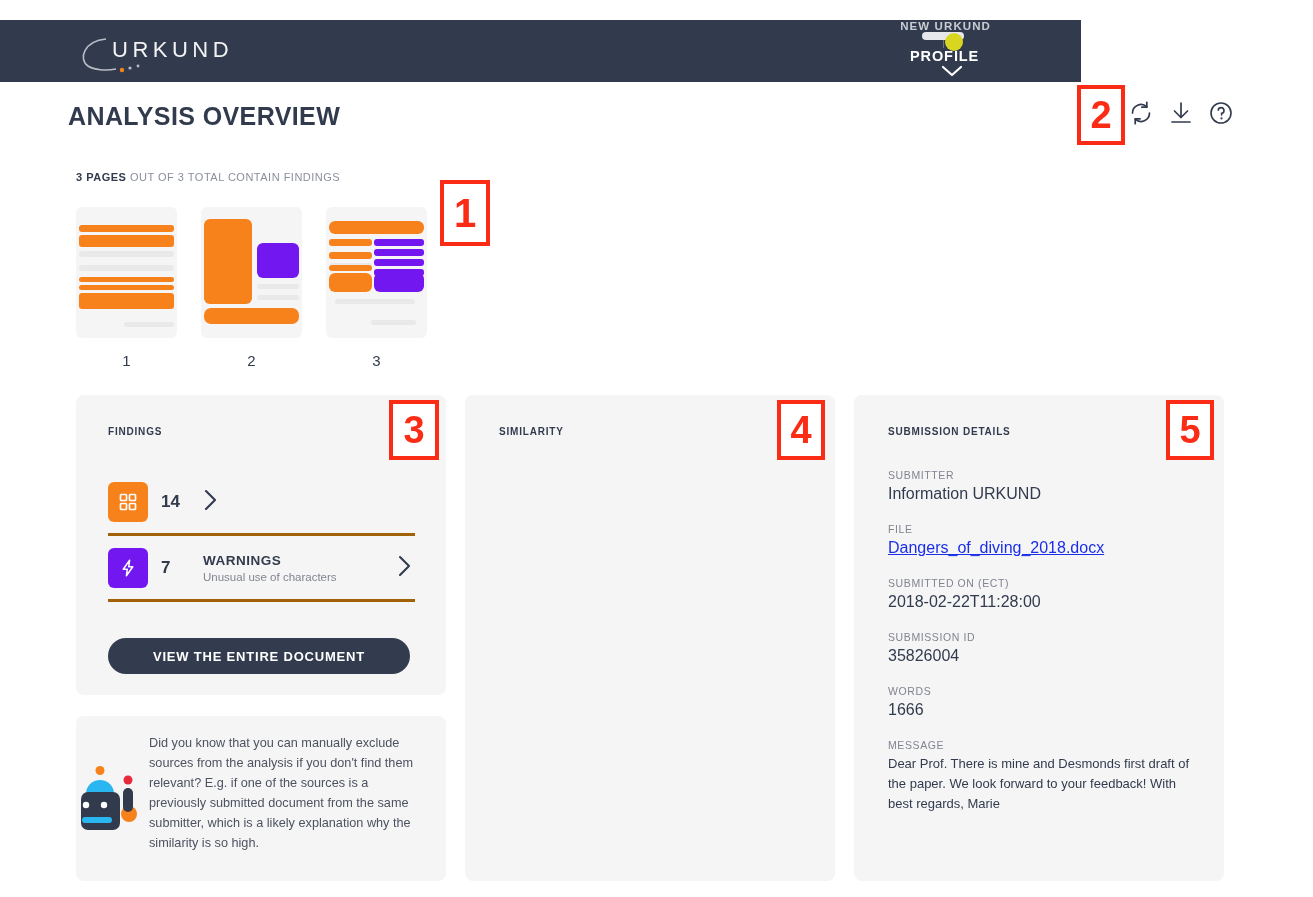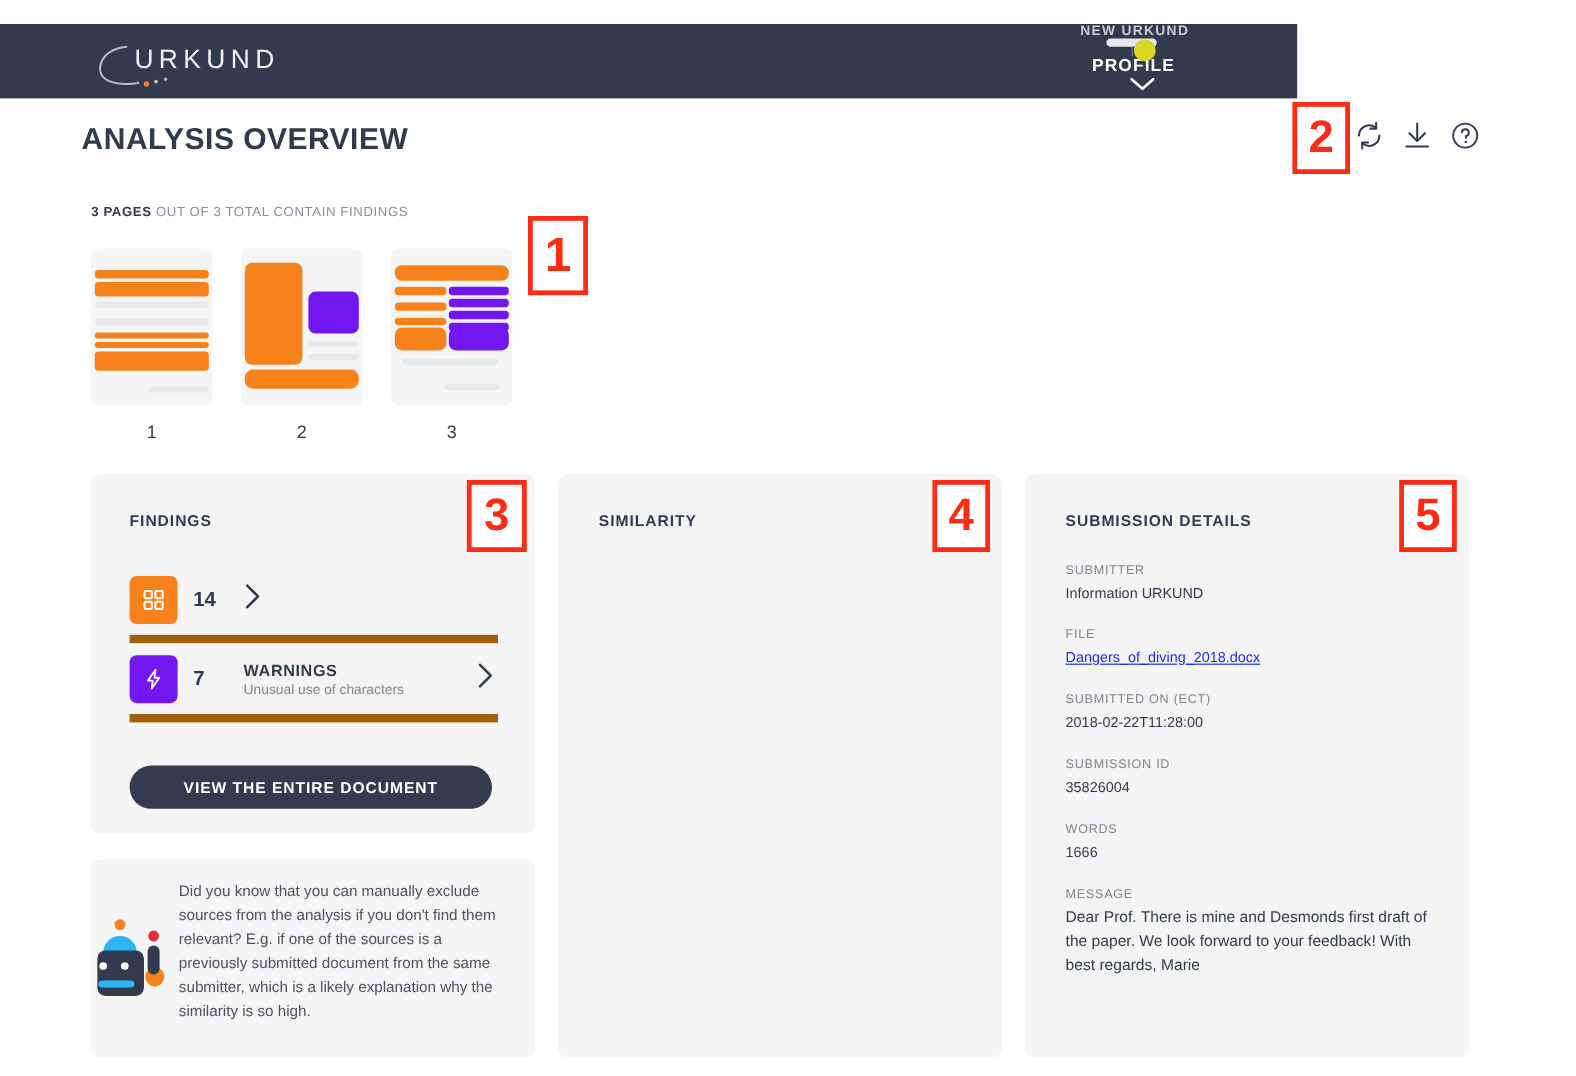--- a/index.html
+++ b/index.html
@@ -78,30 +78,30 @@
   
   .anno {
     position:absolute; background:#ffffff; border:4px solid #fb2c15;
     color:#fb2c15; font-weight:700; display:flex;
     align-items:center; justify-content:center; z-index:50;
   }
 
   
   .panel { position:absolute; background:#f5f5f6; border-radius:8px; }
   .panel-title {
-    position:absolute; font-size:13px; font-weight:700;
+    position:absolute; font-size:10px; font-weight:700;
     letter-spacing:0.8px; color:#323b4d;
   }
 
   
   #findings-panel { left:76px; top:395px; width:370px; height:300px; }
   .findings-list { position:absolute; left:32px; top:75px; width:307px; }
   .finding-row {
     display:flex; align-items:center; height:66px;
-    border-bottom:7px solid #a16207; cursor:pointer;
+    border-bottom:3px solid #a16207; cursor:pointer;
   }
   .f-icon {
     width:40px; height:40px; border-radius:6px; flex:0 0 40px;
     display:flex; align-items:center; justify-content:center;
   }
   .f-icon.orange { background:#f7821b; }
   .f-icon.purple { background:#7317f0; }
   .f-count {
     width:42px; margin-left:13px; font-size:17px; font-weight:700; color:#323b4d;
   }
@@ -140,21 +140,21 @@
   .chart-label { position:absolute; }
   .chart-pct { font-size:17px; font-weight:700; color:#323b4d; }
   .chart-cap { font-size:12.5px; color:#4d5260; margin-top:8px; }
 
   
   #details-panel { left:854px; top:395px; width:370px; height:486px; }
   .details-body { position:absolute; left:34px; top:74px; width:305px; }
   .d-label {
     font-size:10.5px; letter-spacing:0.6px; color:#80848f; margin-bottom:3px;
   }
-  .d-value { font-size:12px; color:#323b4d; margin-bottom:19px; line-height:20px; }
+  .d-value { font-size:16px; color:#323b4d; margin-bottom:19px; line-height:20px; }
   .d-value a {
     color:#1a2ee8; text-decoration:underline; cursor:pointer;
   }
   .d-msg { font-size:13px; color:#323b4d; line-height:20px; }
 </style>
 </head>
 <body>
 
 <div class="page">
 

